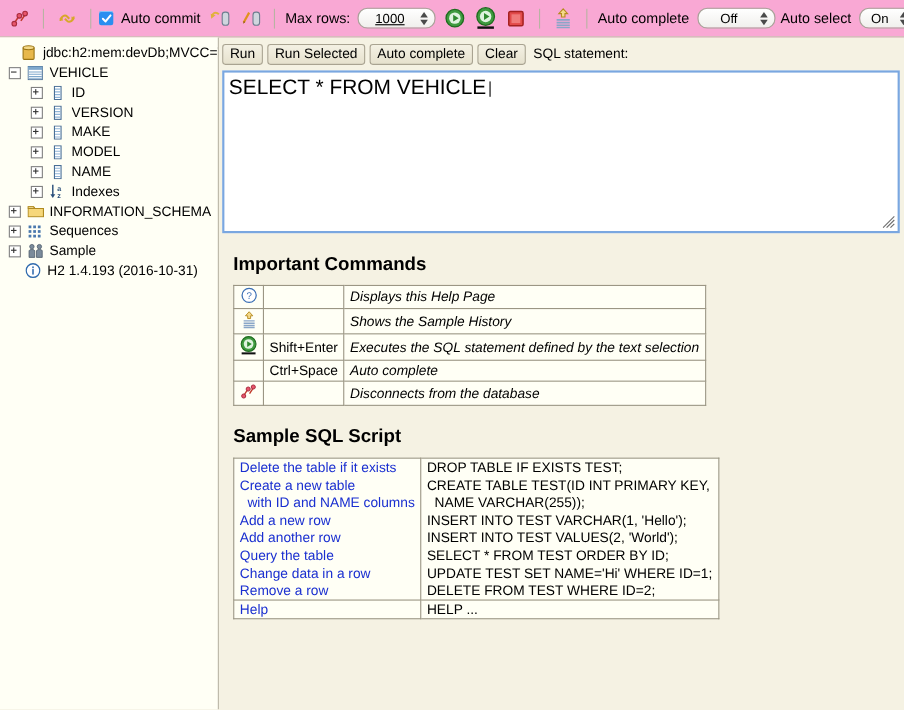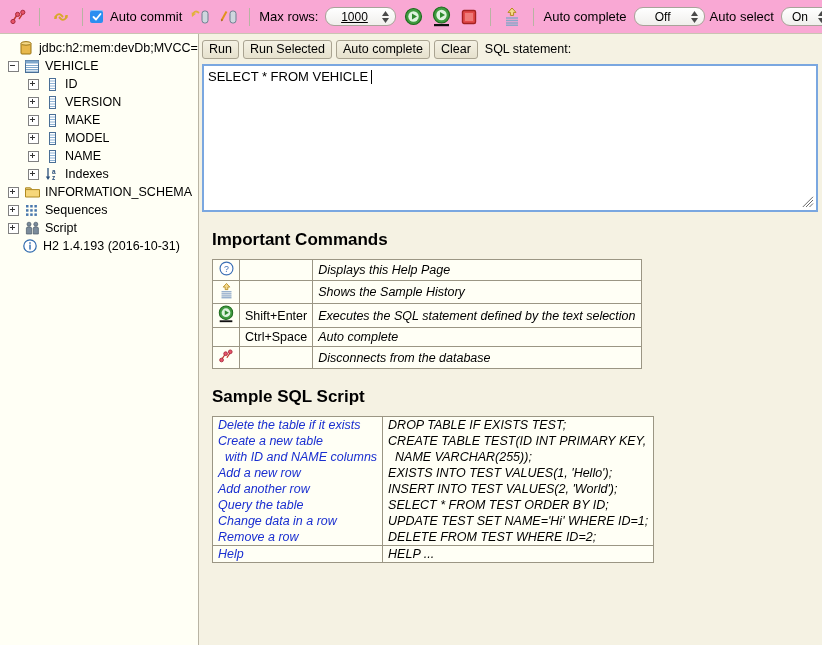--- a/index.html
+++ b/index.html
@@ -118,21 +118,21 @@
   .qlabel { font-size: 12.5px; margin-left: 3px; }
 
   .sqlbox {
     margin: 4px 2px 0 2px;
     width: 616px; height: 148px;
     background: #fff;
     border: 2px solid #7aa7e0;
     box-sizing: border-box;
     position: relative;
     font-family: "Liberation Sans", sans-serif;
-    font-size: 13px;
+    font-size: 19px;
     padding: 3px 4px;
     overflow: hidden;
   }
   .caret {
     display: inline-block; width: 1px; height: 14px;
     background: #000; vertical-align: -3px; margin-left: 3px;
   }
   .grip { position: absolute; right: 2px; bottom: 2px; width: 12px; height: 12px; }
 
   h2.sect {
@@ -149,21 +149,21 @@
     padding: 2px 5px;
     vertical-align: middle;
   }
   .c-icon { width: 22px; text-align: center; padding: 1px 2px !important; }
   .c-key  { white-space: nowrap; }
   .c-desc { white-space: nowrap; font-style: italic; }
 
   table.script { border-collapse: collapse; margin-left: 12px;
                  background: #fffff5; font-size: 12.5px; }
   table.script td { border: 1px solid #9b9684; padding: 0; vertical-align: top; }
-  table.script td div { padding: 1px 5px; white-space: pre; font-style: italic; }
+  table.script td div { padding: 1px 5px; white-space: pre; }
   .lnk { color: #1a2fd0; }
   .cell-l { width: 158px; }
   .cell-r { width: 250px; }
 </style>
 </head>
 <body>
 
 <div id="app">
 
   <div class="toolbar">
@@ -456,21 +456,21 @@
       <span class="ticon">
         <svg width="15" height="14" viewBox="0 0 15 14">
           <g fill="#7b8b9b" stroke="#4c5a68" stroke-width="0.7">
             <circle cx="4" cy="3.2" r="2"></circle>
             <path d="M1.4 13 L1.4 7 C1.4 5.4 6.6 5.4 6.6 7 L6.6 13 z"></path>
             <circle cx="10.8" cy="3.2" r="2"></circle>
             <path d="M8.2 13 L8.2 7 C8.2 5.4 13.4 5.4 13.4 7 L13.4 13 z"></path>
           </g>
         </svg>
       </span>
-      <span class="tlabel">Script</span>
+      <span class="tlabel">Sample</span>
     </div>
 
     <div class="trow" style="padding-left:4px">
       <span class="exp-spacer"></span>
       <span class="ticon">
         <svg width="14" height="14" viewBox="0 0 14 14">
           <circle cx="7" cy="7" r="6.2" fill="#fff" stroke="#2f6aad" stroke-width="1.2"></circle>
           <rect x="6.3" y="5.6" width="1.4" height="5" fill="#2f6aad"></rect>
           <rect x="6.3" y="3.2" width="1.4" height="1.6" fill="#2f6aad"></rect>
         </svg>
@@ -582,21 +582,21 @@
             <div class="lnk">Add a new row</div>
             <div class="lnk">Add another row</div>
             <div class="lnk">Query the table</div>
             <div class="lnk">Change data in a row</div>
             <div class="lnk">Remove a row</div>
           </td>
           <td class="cell-r">
             <div>DROP TABLE IF EXISTS TEST;</div>
             <div>CREATE TABLE TEST(ID INT PRIMARY KEY,</div>
             <div>  NAME VARCHAR(255));</div>
-            <div>EXISTS INTO TEST VALUES(1, 'Hello');</div>
+            <div>INSERT INTO TEST VARCHAR(1, 'Hello');</div>
             <div>INSERT INTO TEST VALUES(2, 'World');</div>
             <div>SELECT * FROM TEST ORDER BY ID;</div>
             <div>UPDATE TEST SET NAME='Hi' WHERE ID=1;</div>
             <div>DELETE FROM TEST WHERE ID=2;</div>
           </td>
         </tr>
         <tr>
           <td class="cell-l">
             <div class="lnk">Help</div>
           </td>

